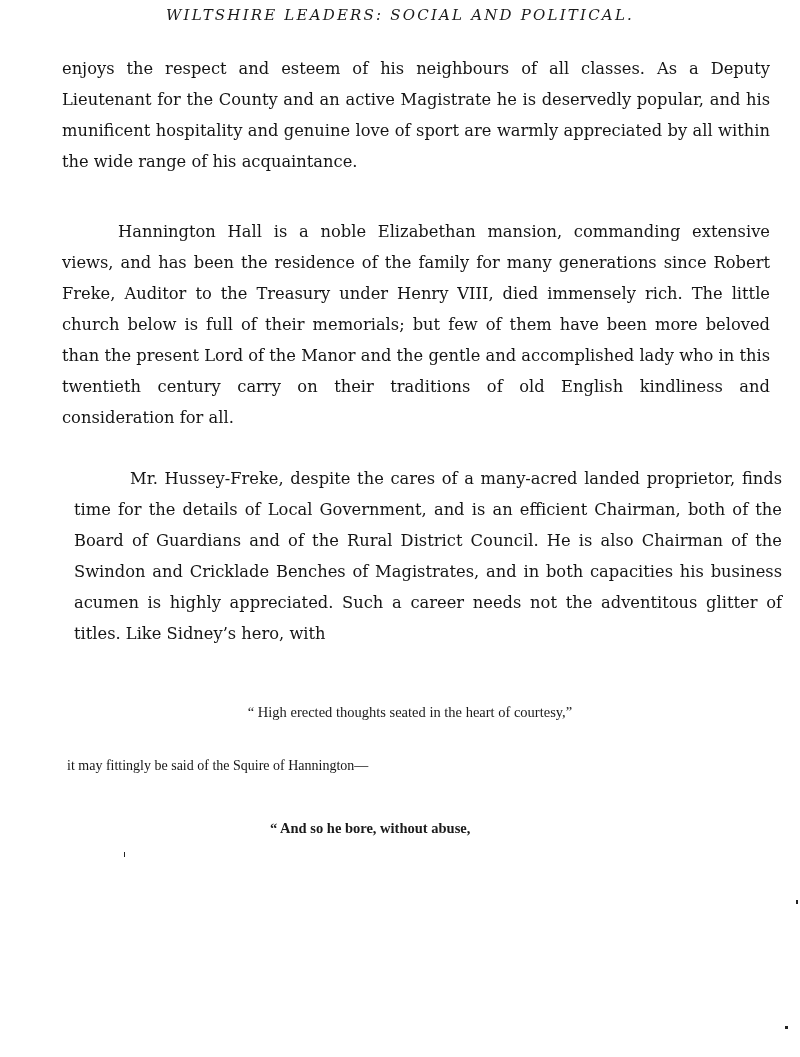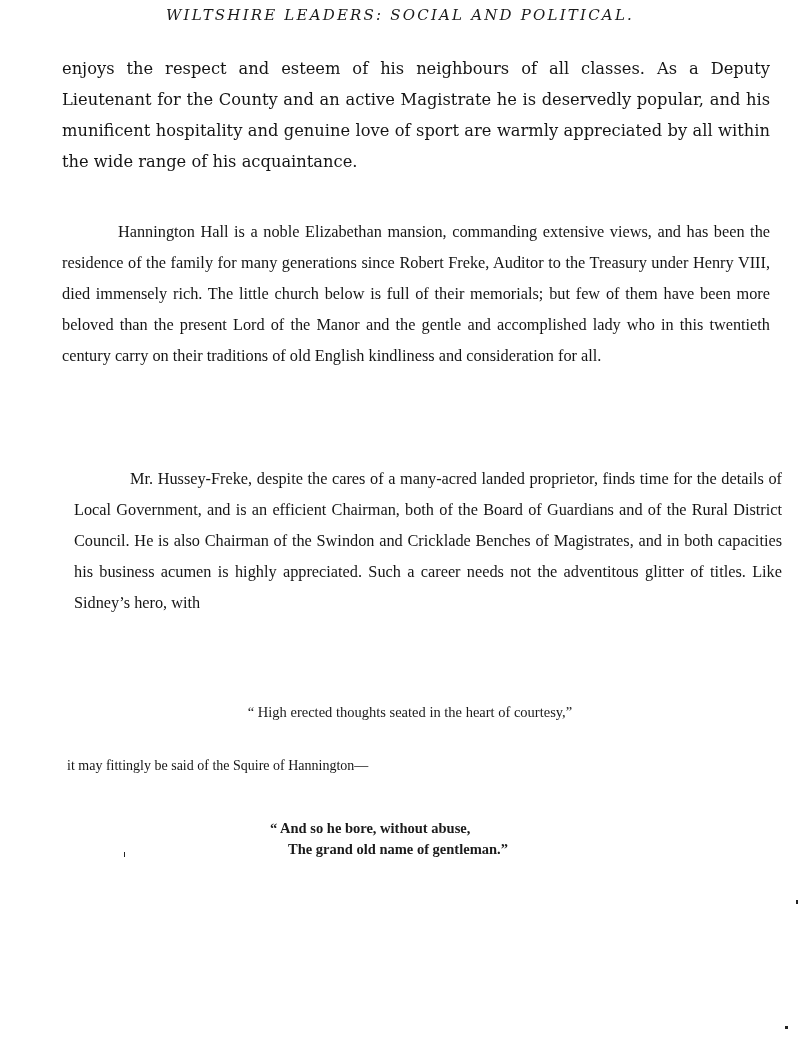--- a/index.html
+++ b/index.html
@@ -1,19 +1,19 @@
 <!DOCTYPE html>
 <html><head>
 <meta charset="utf-8">
 <style>
   html, body { margin: 0; padding: 0; background: #ffffff; }
   body { width: 800px; height: 1057px; position: relative; overflow: hidden; color: #111; font-family: "DejaVu Serif", "Liberation Serif", serif; }
   .header { position: absolute; top: 6px; left: 0; width: 800px; text-align: center; font-family: "DejaVu Serif", serif; font-style: italic; font-size: 15px; letter-spacing: 2.2px; color: #1a1a1a; }
   .para { position: absolute; left: 62px; width: 708px; font-size: 16.3px; line-height: 31px; text-align: justify; color: #151515; margin: 0; }
-  .para.indent { text-indent: 56px; font-family: Liberation Serif, serif; }
+  .para.indent { text-indent: 56px; }
   .p1 { top: 53px; }
   .p2 { top: 216px; }
   .p3 { top: 463px; margin-left: 12px; }
   .quote1 { position: absolute; top: 704px; left: 0; width: 800px; text-align: center; font-family: "Liberation Serif", serif; font-size: 14.5px; color: #1a1a1a; padding-left: 20px; box-sizing: border-box; }
   .lead { position: absolute; top: 758px; left: 67px; font-family: "Liberation Serif", serif; font-size: 14px; color: #151515; }
   .verse { position: absolute; top: 818px; left: 270px; font-family: "Liberation Serif", serif; font-size: 14.5px; line-height: 21px; color: #1a1a1a; font-weight: bold; }
   .verse .l2 { padding-left: 18px; }
   .speck { position: absolute; background: #222; }
 </style>
 </head>
@@ -24,18 +24,17 @@
 <p class="para p1">enjoys the respect and esteem of his neighbours of all classes. As a Deputy Lieutenant for the County and an active Magistrate he is deservedly popular, and his munificent hospitality and genuine love of sport are warmly appreciated by all within the wide range of his acquaintance.</p>
 <p class="para indent p2">Hannington Hall is a noble Elizabethan mansion, commanding extensive views, and has been the residence of the family for many generations since Robert Freke, Auditor to the Treasury under Henry VIII, died immensely rich. The little church below is full of their memorials; but few of them have been more beloved than the present Lord of the Manor and the gentle and accomplished lady who in this twentieth century carry on their traditions of old English kindliness and consideration for all.</p>
 <p class="para indent p3">Mr. Hussey-Freke, despite the cares of a many-acred landed proprietor, finds time for the details of Local Government, and is an efficient Chairman, both of the Board of Guardians and of the Rural District Council. He is also Chairman of the Swindon and Cricklade Benches of Magistrates, and in both capacities his business acumen is highly appreciated. Such a career needs not the adventitous glitter of titles. Like Sidney’s hero, with</p>
 
 <div class="quote1">“ High erected thoughts seated in the heart of courtesy,”</div>
 
 <div class="lead">it may fittingly be said of the Squire of Hannington—</div>
 
 <div class="verse">
   <div>“ And so he bore, without abuse,</div>
-  <div class="l2">The grand old name of gentleman.”</div>
 </div>
 
 <div class="speck" style="left:796px;top:900px;width:2px;height:4px;"></div>
 <div class="speck" style="left:785px;top:1026px;width:3px;height:3px;"></div>
 <div class="speck" style="left:124px;top:852px;width:1px;height:5px;"></div>
 
 </body></html>

